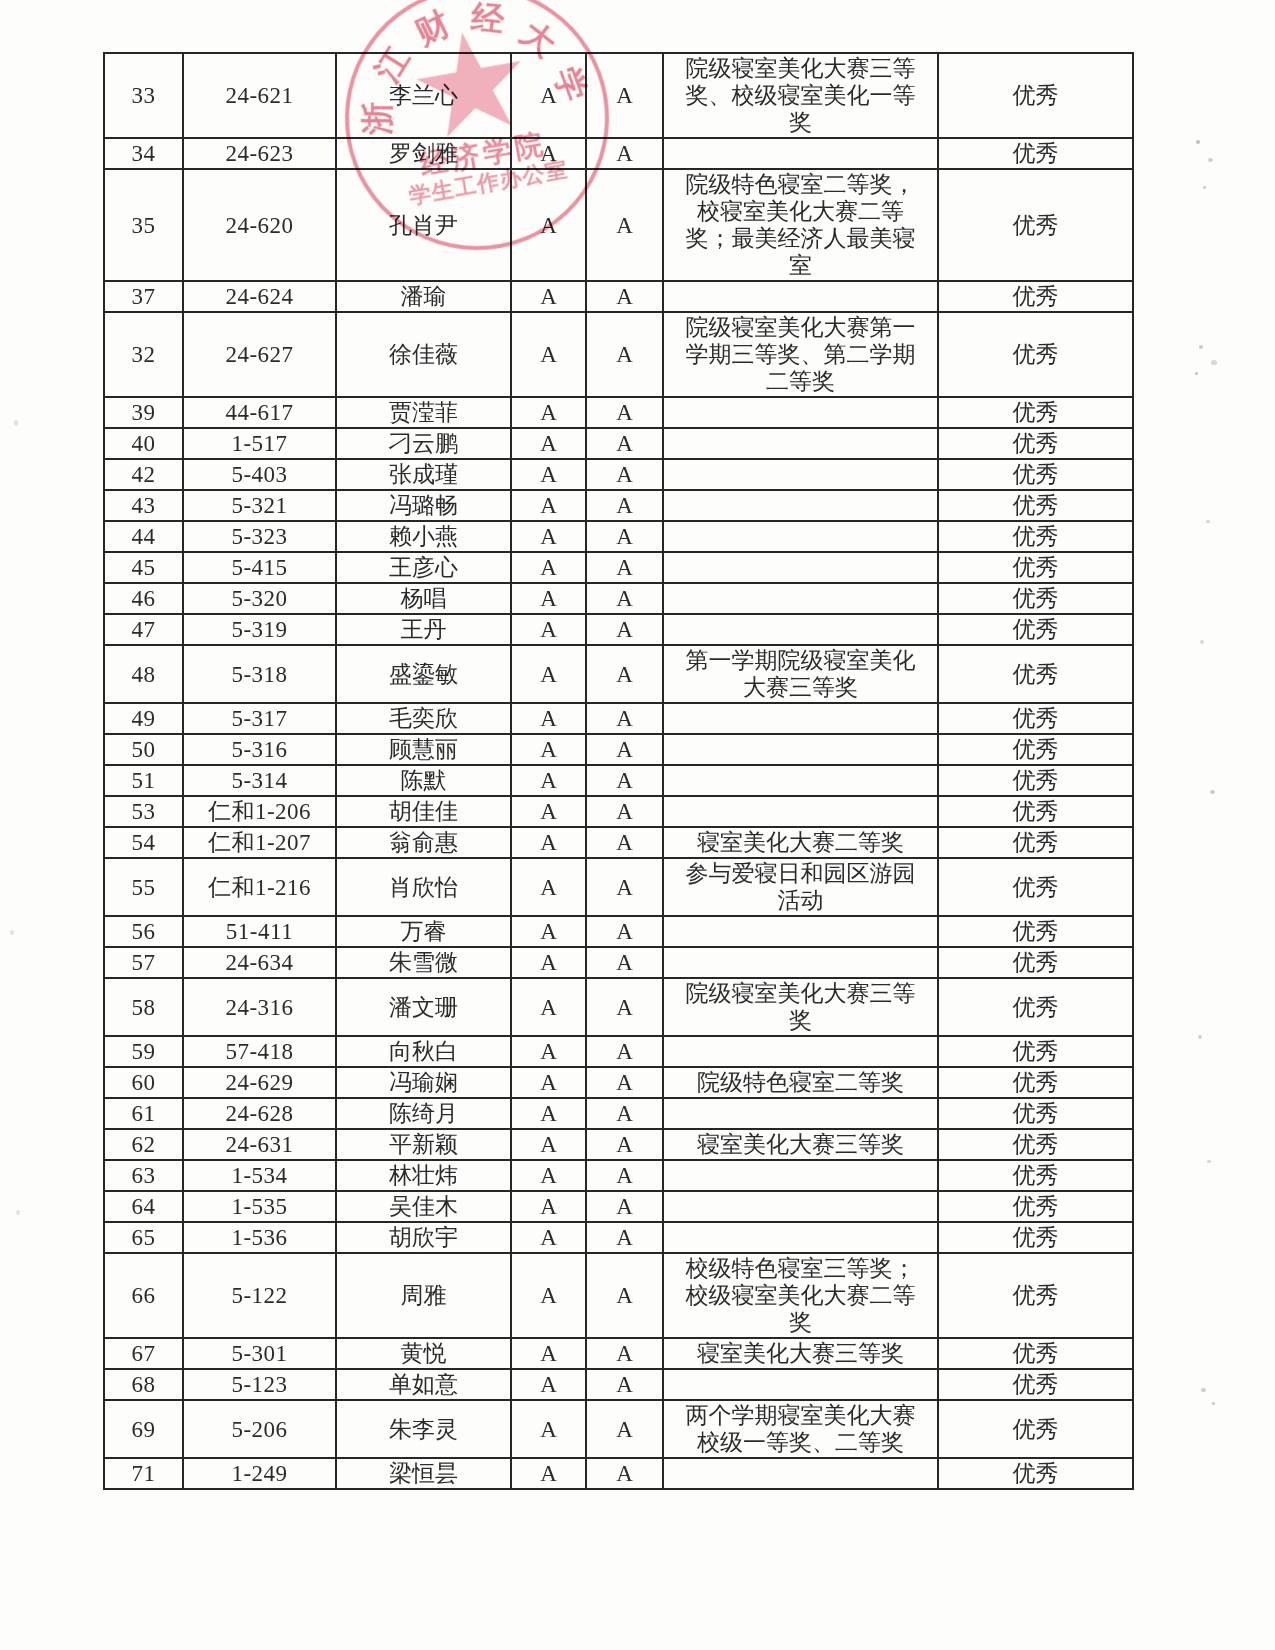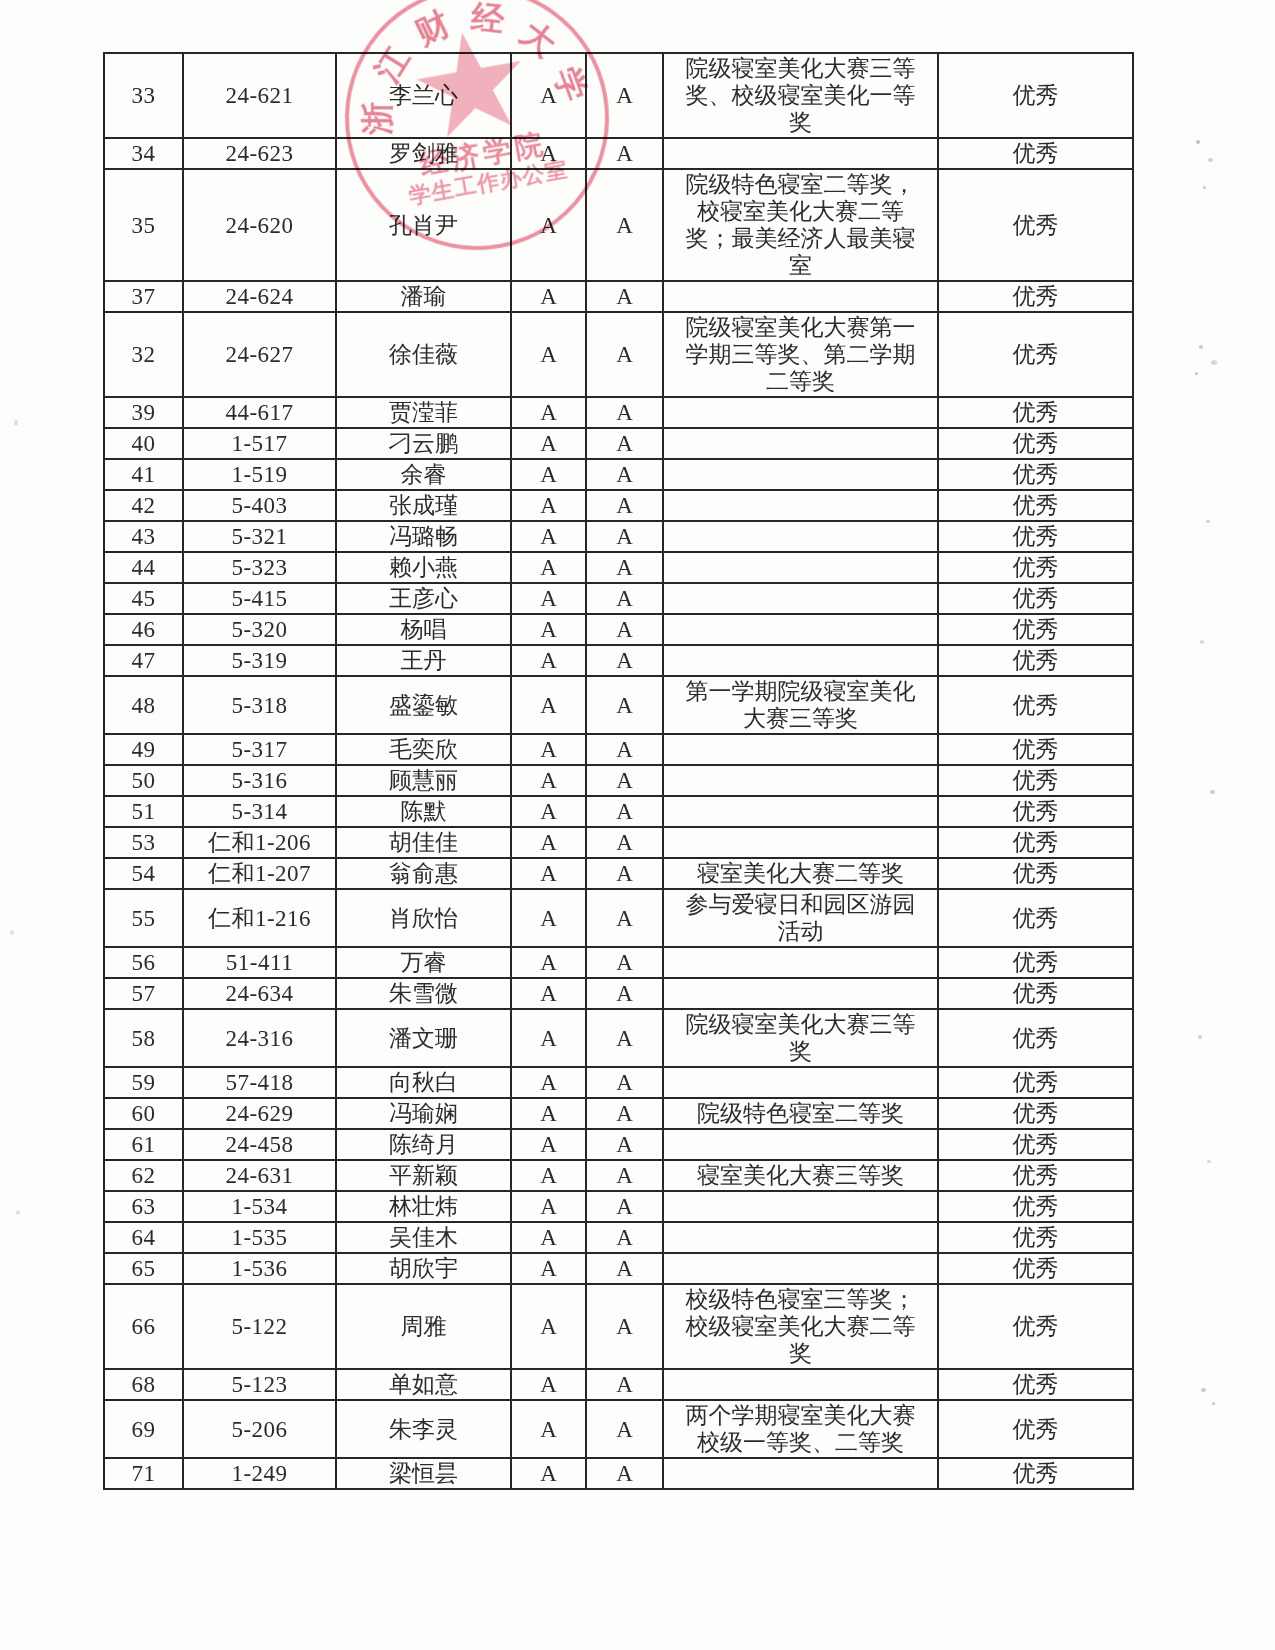--- a/index.html
+++ b/index.html
@@ -146,29 +146,20 @@
         <tr>
           <td class="c-seq">40</td>
           <td class="c-room">1-517</td>
           <td class="c-name">刁云鹏</td>
           <td class="c-grade">A</td>
           <td class="c-grade">A</td>
           <td class="c-award"></td>
           <td class="c-rating">优秀</td>
         </tr>
         <tr>
-          <td class="c-seq">41</td>
-          <td class="c-room">1-519</td>
-          <td class="c-name">余睿</td>
-          <td class="c-grade">A</td>
-          <td class="c-grade">A</td>
-          <td class="c-award"></td>
-          <td class="c-rating">优秀</td>
-        </tr>
-        <tr>
           <td class="c-seq">42</td>
           <td class="c-room">5-403</td>
           <td class="c-name">张成瑾</td>
           <td class="c-grade">A</td>
           <td class="c-grade">A</td>
           <td class="c-award"></td>
           <td class="c-rating">优秀</td>
         </tr>
         <tr>
           <td class="c-seq">43</td>
@@ -318,21 +309,21 @@
           <td class="c-seq">60</td>
           <td class="c-room">24-629</td>
           <td class="c-name">冯瑜娴</td>
           <td class="c-grade">A</td>
           <td class="c-grade">A</td>
           <td class="c-award">院级特色寝室二等奖</td>
           <td class="c-rating">优秀</td>
         </tr>
         <tr>
           <td class="c-seq">61</td>
-          <td class="c-room">24-458</td>
+          <td class="c-room">24-628</td>
           <td class="c-name">陈绮月</td>
           <td class="c-grade">A</td>
           <td class="c-grade">A</td>
           <td class="c-award"></td>
           <td class="c-rating">优秀</td>
         </tr>
         <tr>
           <td class="c-seq">62</td>
           <td class="c-room">24-631</td>
           <td class="c-name">平新颖</td>
@@ -368,20 +359,29 @@
           <td class="c-award"></td>
           <td class="c-rating">优秀</td>
         </tr>
         <tr>
           <td class="c-seq">66</td>
           <td class="c-room">5-122</td>
           <td class="c-name">周雅</td>
           <td class="c-grade">A</td>
           <td class="c-grade">A</td>
           <td class="c-award">校级特色寝室三等奖；校级寝室美化大赛二等奖</td>
+          <td class="c-rating">优秀</td>
+        </tr>
+        <tr>
+          <td class="c-seq">67</td>
+          <td class="c-room">5-301</td>
+          <td class="c-name">黄悦</td>
+          <td class="c-grade">A</td>
+          <td class="c-grade">A</td>
+          <td class="c-award">寝室美化大赛三等奖</td>
           <td class="c-rating">优秀</td>
         </tr>
         <tr>
           <td class="c-seq">68</td>
           <td class="c-room">5-123</td>
           <td class="c-name">单如意</td>
           <td class="c-grade">A</td>
           <td class="c-grade">A</td>
           <td class="c-award"></td>
           <td class="c-rating">优秀</td>

